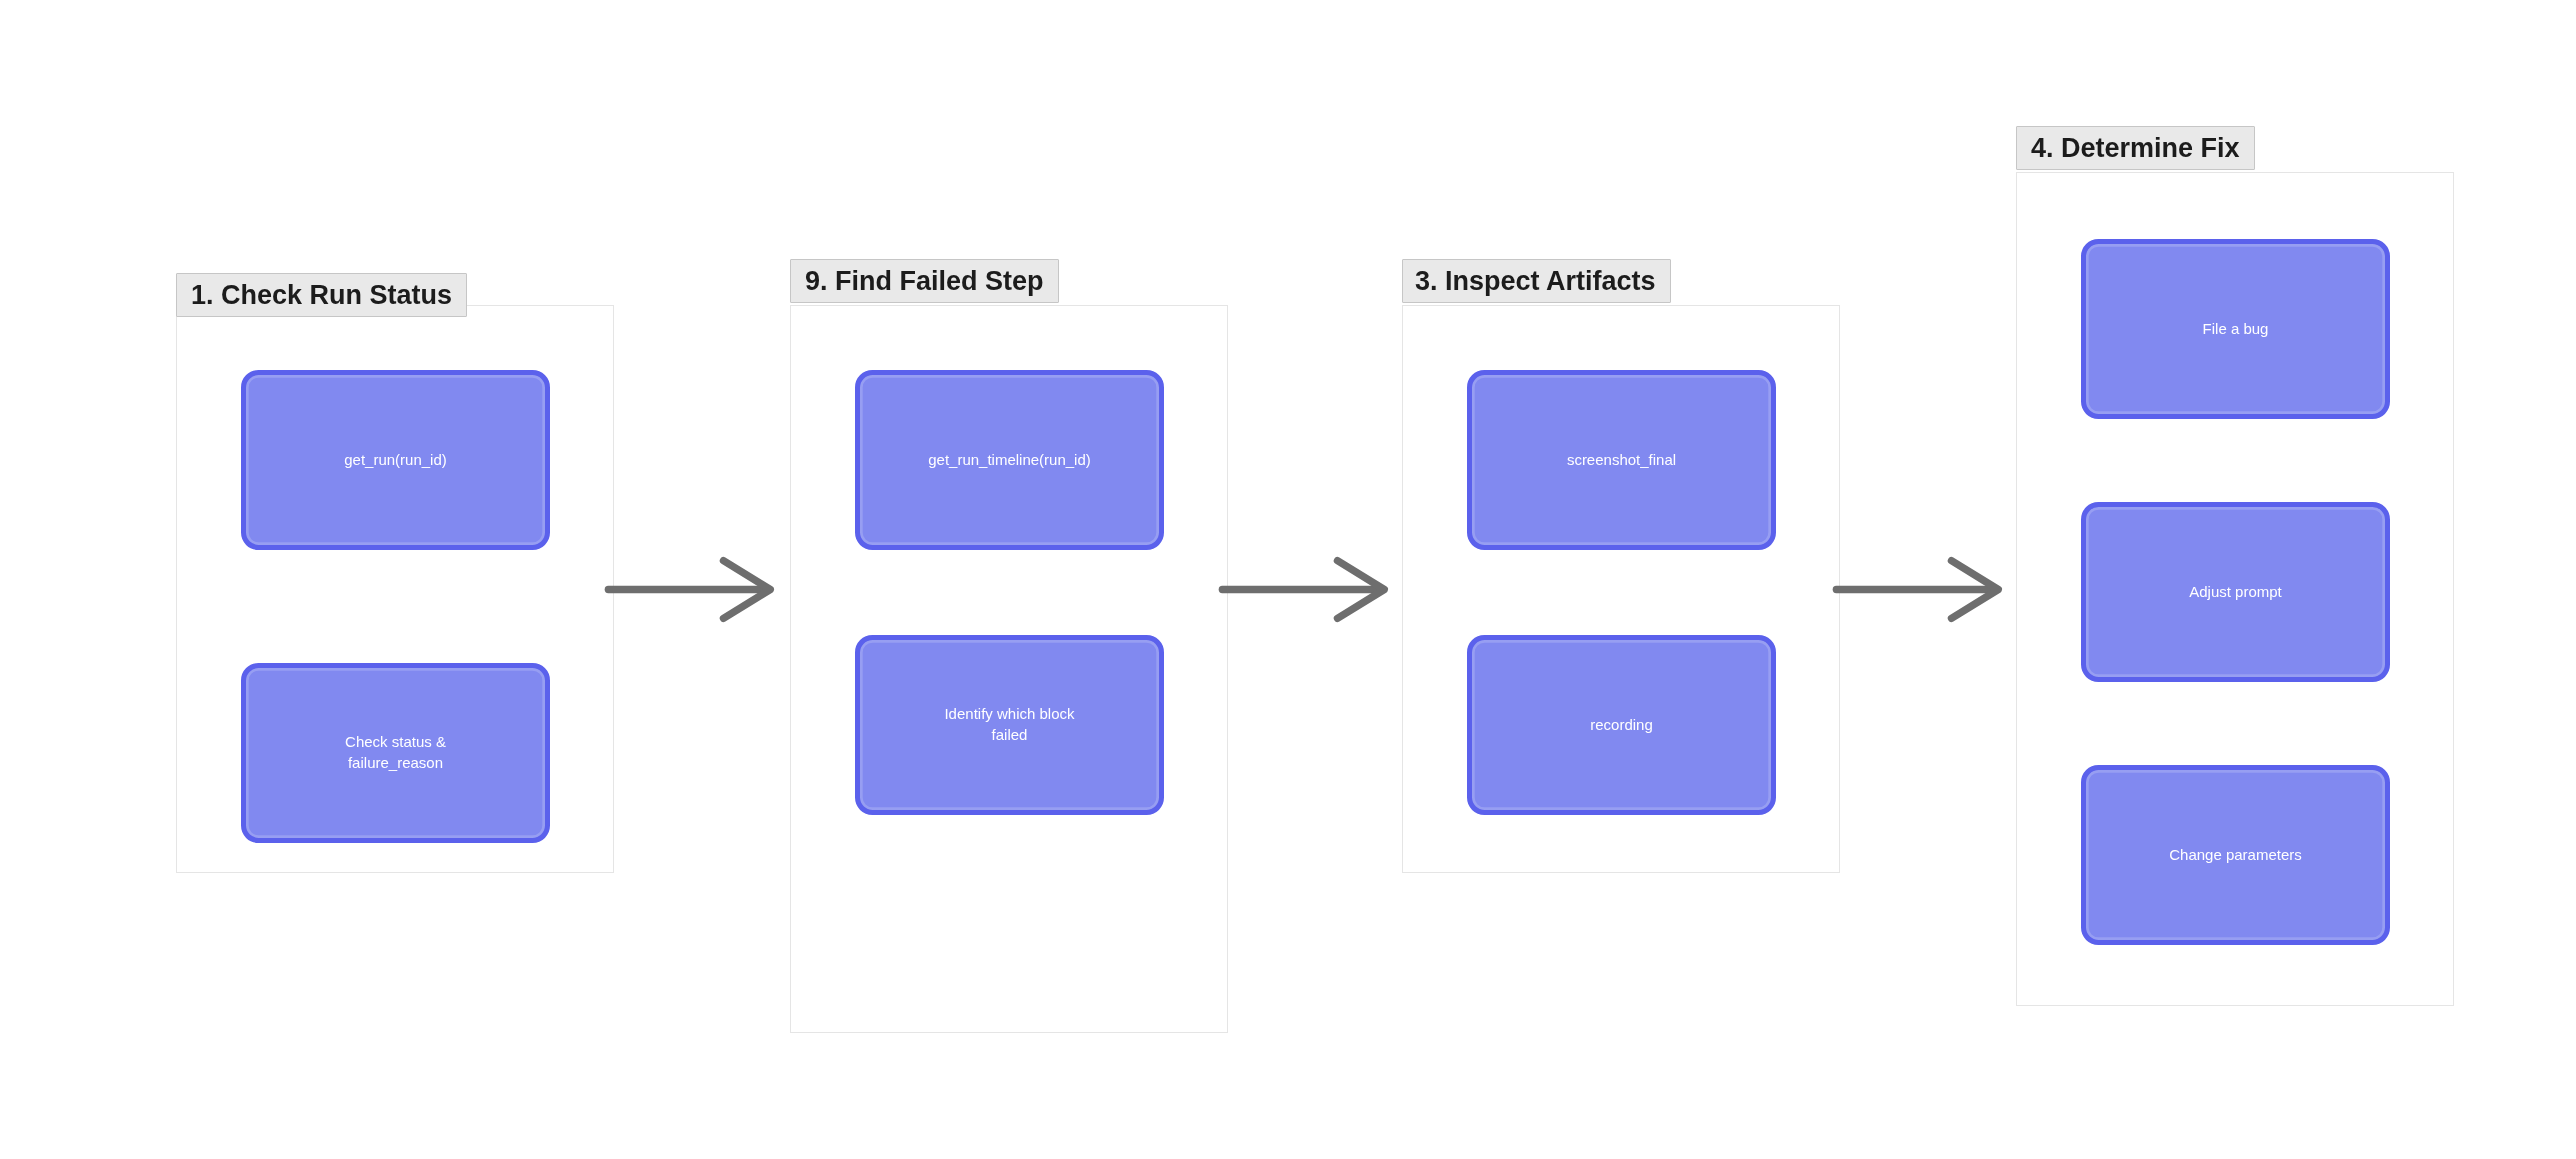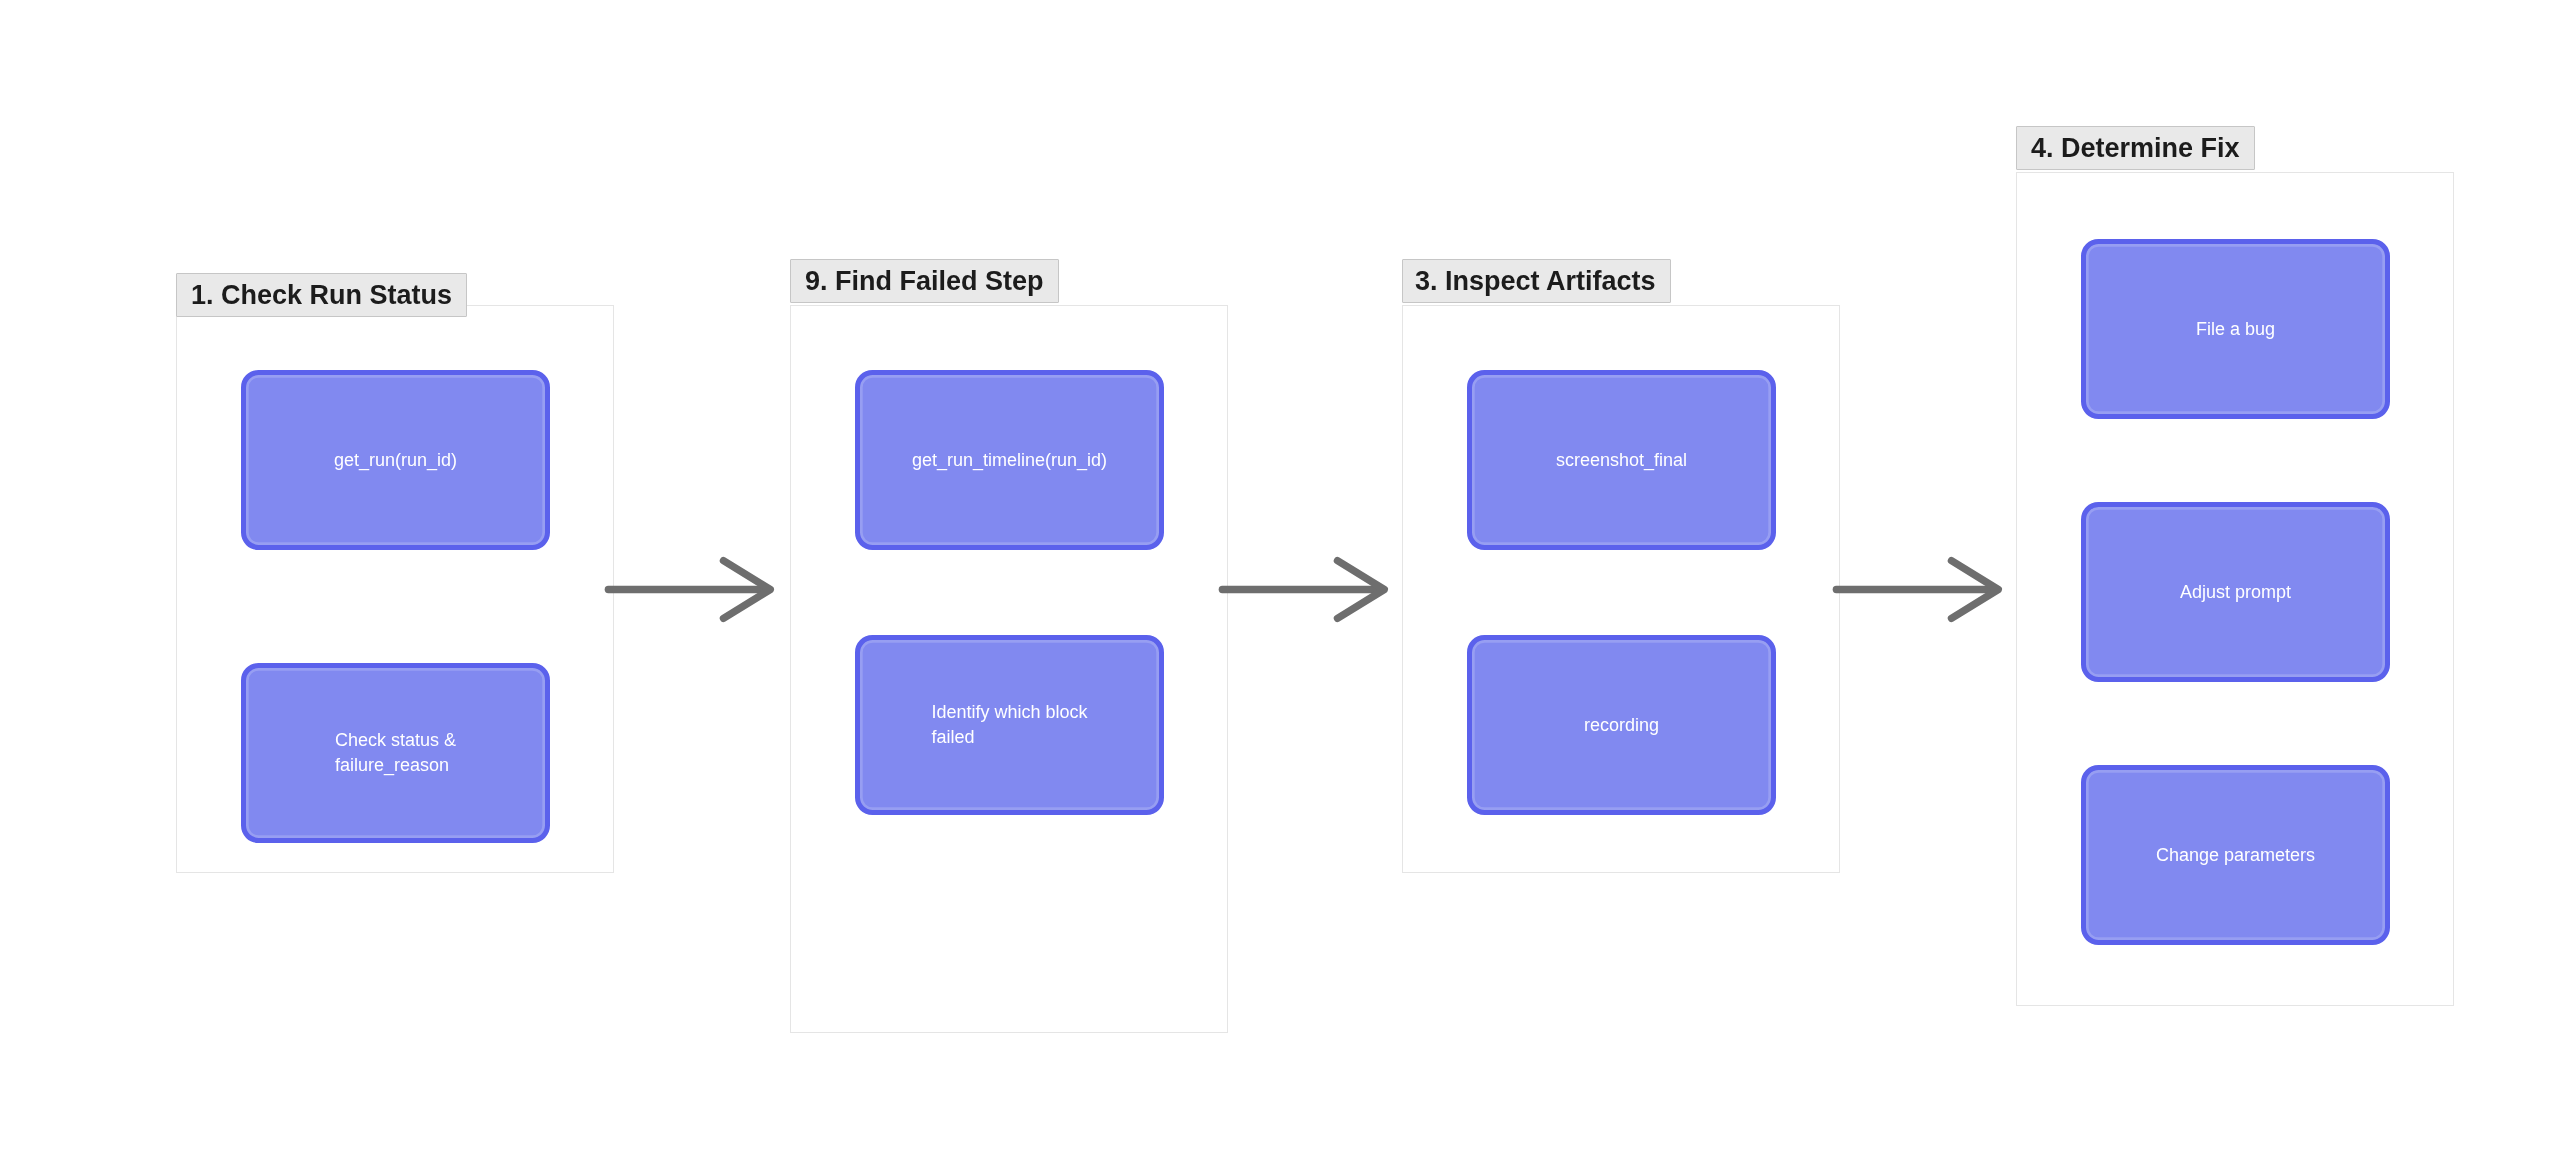--- a/index.html
+++ b/index.html
@@ -44,22 +44,23 @@
     background: var(--node_fill, #8189f0);
     border: 5.4px solid var(--node_border, #5b61ec);
     border-radius: 17.4px;
     box-shadow: inset 0 0 0 2.7px rgba(255,255,255,0.18);
     display: flex;
     align-items: center;
     justify-content: center;
   }
   .node-text {
     color: var(--node_text, #ffffff);
-    font-size: 18px;
+    font-size: 15px;
     line-height: 1.38;
+    text-align: center;
     white-space: pre-line;
   }
   .arrow {
     position: absolute;
     width: 174px;
     height: 81px;
     overflow: visible;
   }
   .arrow .stroke {
     stroke: var(--arrow_color, #6e6e6e);

